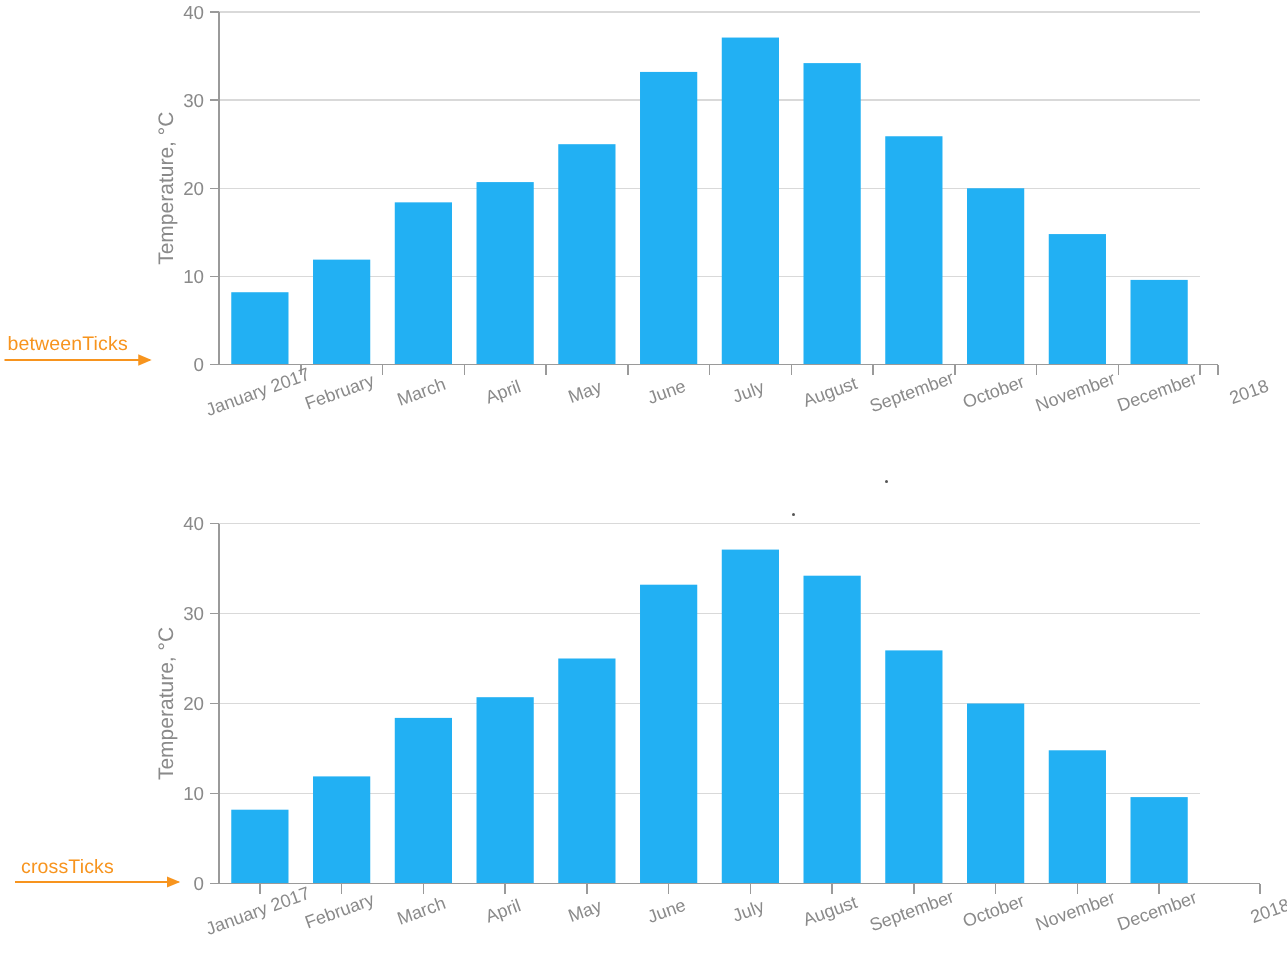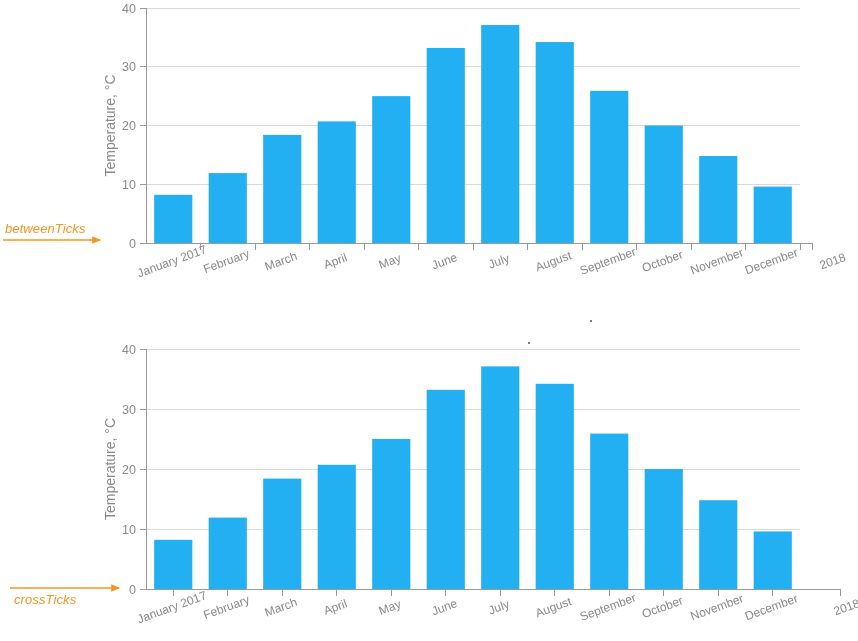--- a/index.html
+++ b/index.html
@@ -26,27 +26,26 @@
   }
   #panel-top { top: 0; height: 320px; }
   #panel-bottom { top: 320px; height: 321px; }
 
   .chart-svg { display: block; }
 
   .annot-label {
     position: absolute;
     color: #F7941E;
     font-family: "Liberation Sans", sans-serif;
-    font-style: italic;
     font-size: 13px;
     white-space: nowrap;
     letter-spacing: 0.1px;
   }
   #annot-label-between { left: 5px; top: 221px; }
-  #annot-label-cross   { left: 14px; top: 592px; }
+  #annot-label-cross   { left: 14px; top: 570px; }
 
   .dot {
     position: absolute;
     width: 2px;
     height: 2px;
     background: #555;
     border-radius: 50%;
   }
 </style>
 </head>

